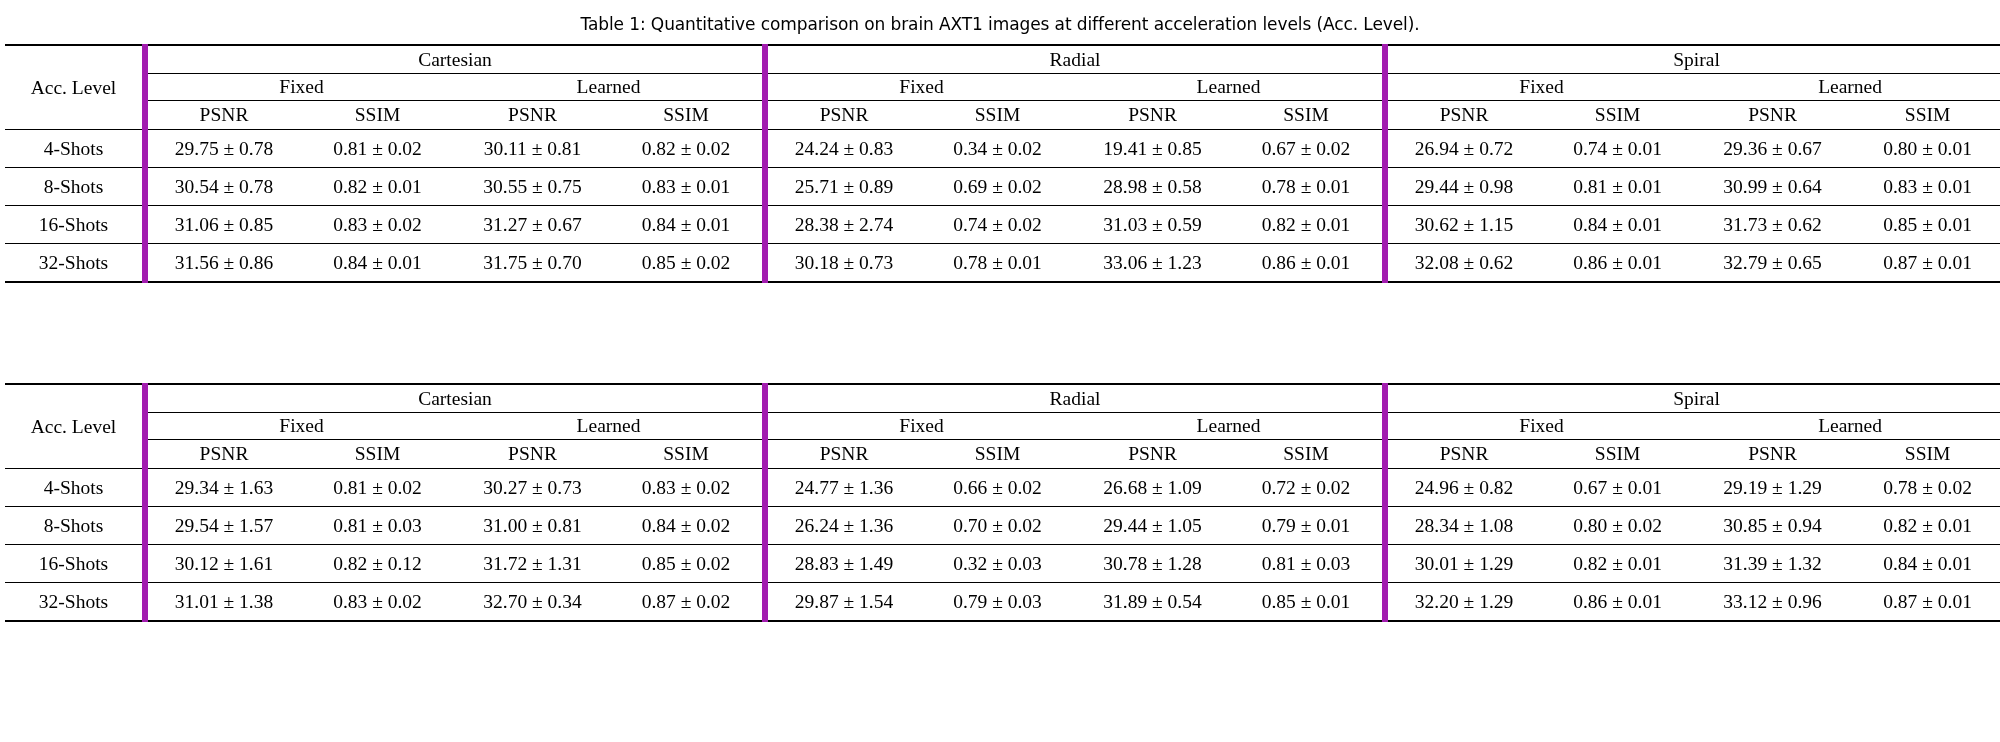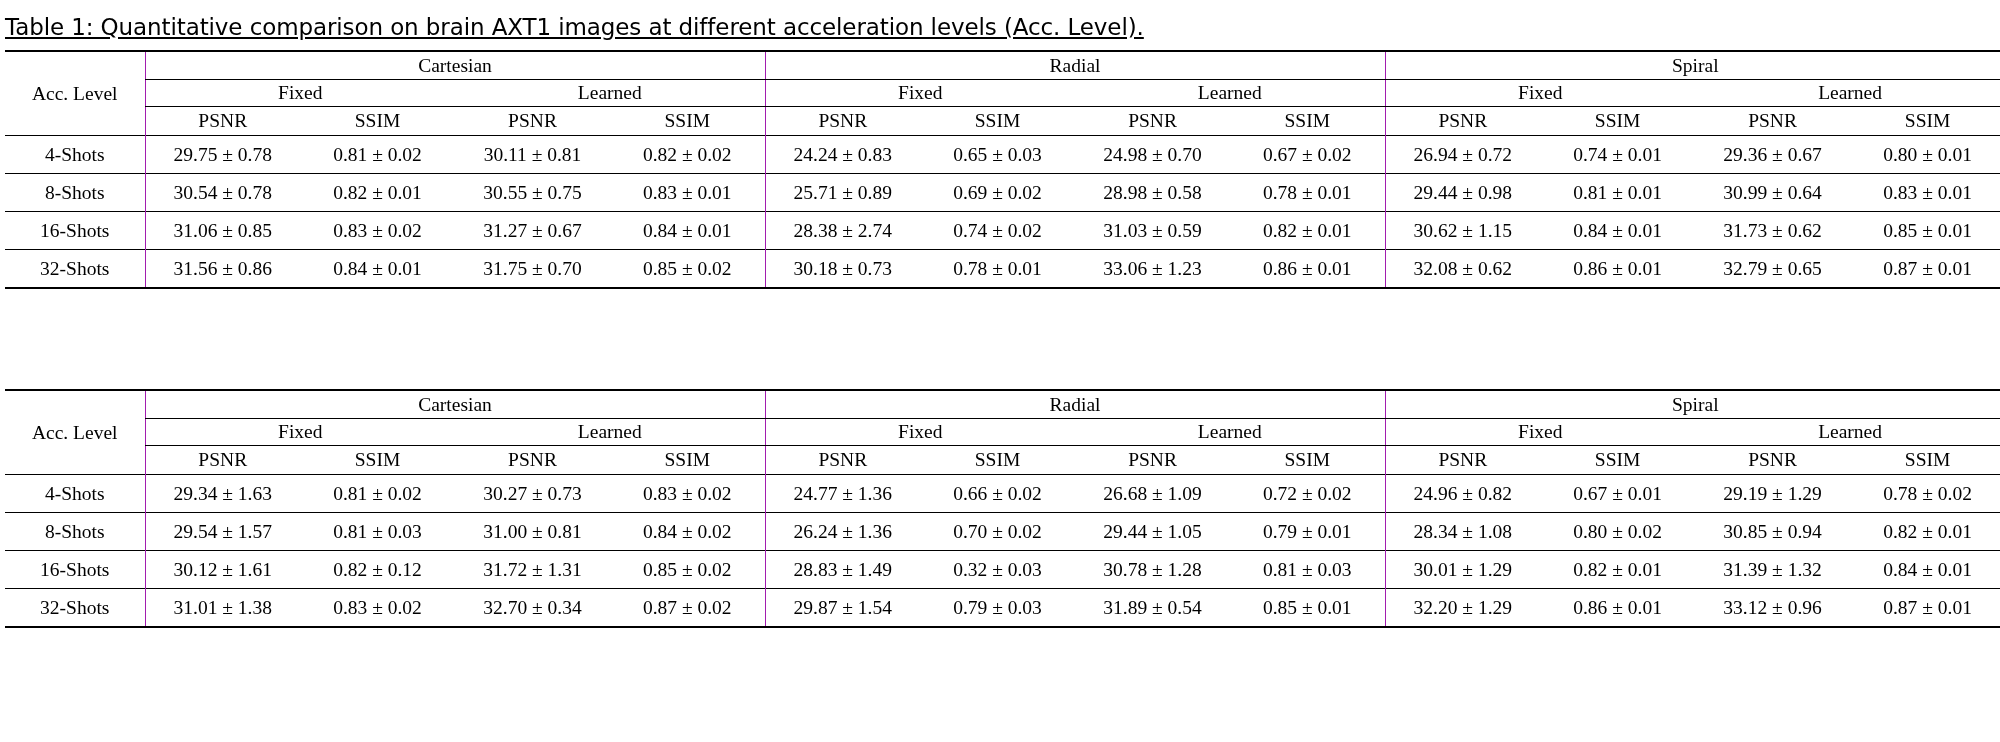--- a/index.html
+++ b/index.html
@@ -19,25 +19,24 @@
     height: 742px;
     position: relative;
     box-sizing: border-box;
   }
   .table-block {
     width: 1990px;
     margin: 0 auto;
   }
   .table-caption {
     font-family: "DejaVu Sans", sans-serif;
-    font-size: 23px;
-    text-align: left;
+    font-size: 17px;
+    text-align: center;
     color: #000;
     letter-spacing: -0.1px;
-    text-decoration: underline;
   }
   table.qt {
     border-collapse: collapse;
     width: 1990px;
     table-layout: fixed;
     font-family: "Liberation Serif", serif;
     font-size: 19.5px;
   }
   table.qt td, table.qt th {
     padding: 0;
@@ -49,21 +48,21 @@
   
   .rule-top td { border-top: 2.5px solid #000; }
   .rule-bottom td { border-bottom: 2.5px solid #000; }
   .hdr-row1 td { height: 27px; }
   .hdr-row2 td { height: 26px; }
   .hdr-row3 td { height: 28px; }
   .data-row td { height: 37px; }
   .data-row td { border-top: 1px solid #000; }
   .midrule td { border-top: 1.4px solid #000; }
   .cmid { border-bottom: 1px solid #000; }
-  .vsep { border-left: 1px solid #a21caf; }
+  .vsep { border-left: 6px solid #a21caf; }
   .acc-cell {
     text-align: center;
     margin-top: 28px;
   }
   .bold { font-weight: bold; }
   .caption-gap-1 { height: 14px; }
   .caption-gap-2 { height: 10px; }
   .spacer-between { height: 62px; }
   .t2-caption-top { height: 28px; }
 </style>
@@ -123,22 +122,22 @@
           <td>SSIM</td>
         </tr>
 
         <tr class="data-row midrule">
           <td>4-Shots</td>
           <td class="vsep">29.75 ± 0.78</td>
           <td>0.81 ± 0.02</td>
           <td class="bold">30.11 ± 0.81</td>
           <td class="bold">0.82 ± 0.02</td>
           <td class="vsep">24.24 ± 0.83</td>
-          <td>0.65 ± 0.03</td>
-          <td class="bold">24.98 ± 0.70</td>
+          <td>0.34 ± 0.02</td>
+          <td class="bold">19.41 ± 0.85</td>
           <td class="bold">0.67 ± 0.02</td>
           <td class="vsep">26.94 ± 0.72</td>
           <td>0.74 ± 0.01</td>
           <td class="bold">29.36 ± 0.67</td>
           <td class="bold">0.80 ± 0.01</td>
         </tr>
 
         <tr class="data-row">
           <td>8-Shots</td>
           <td class="vsep">30.54 ± 0.78</td>

